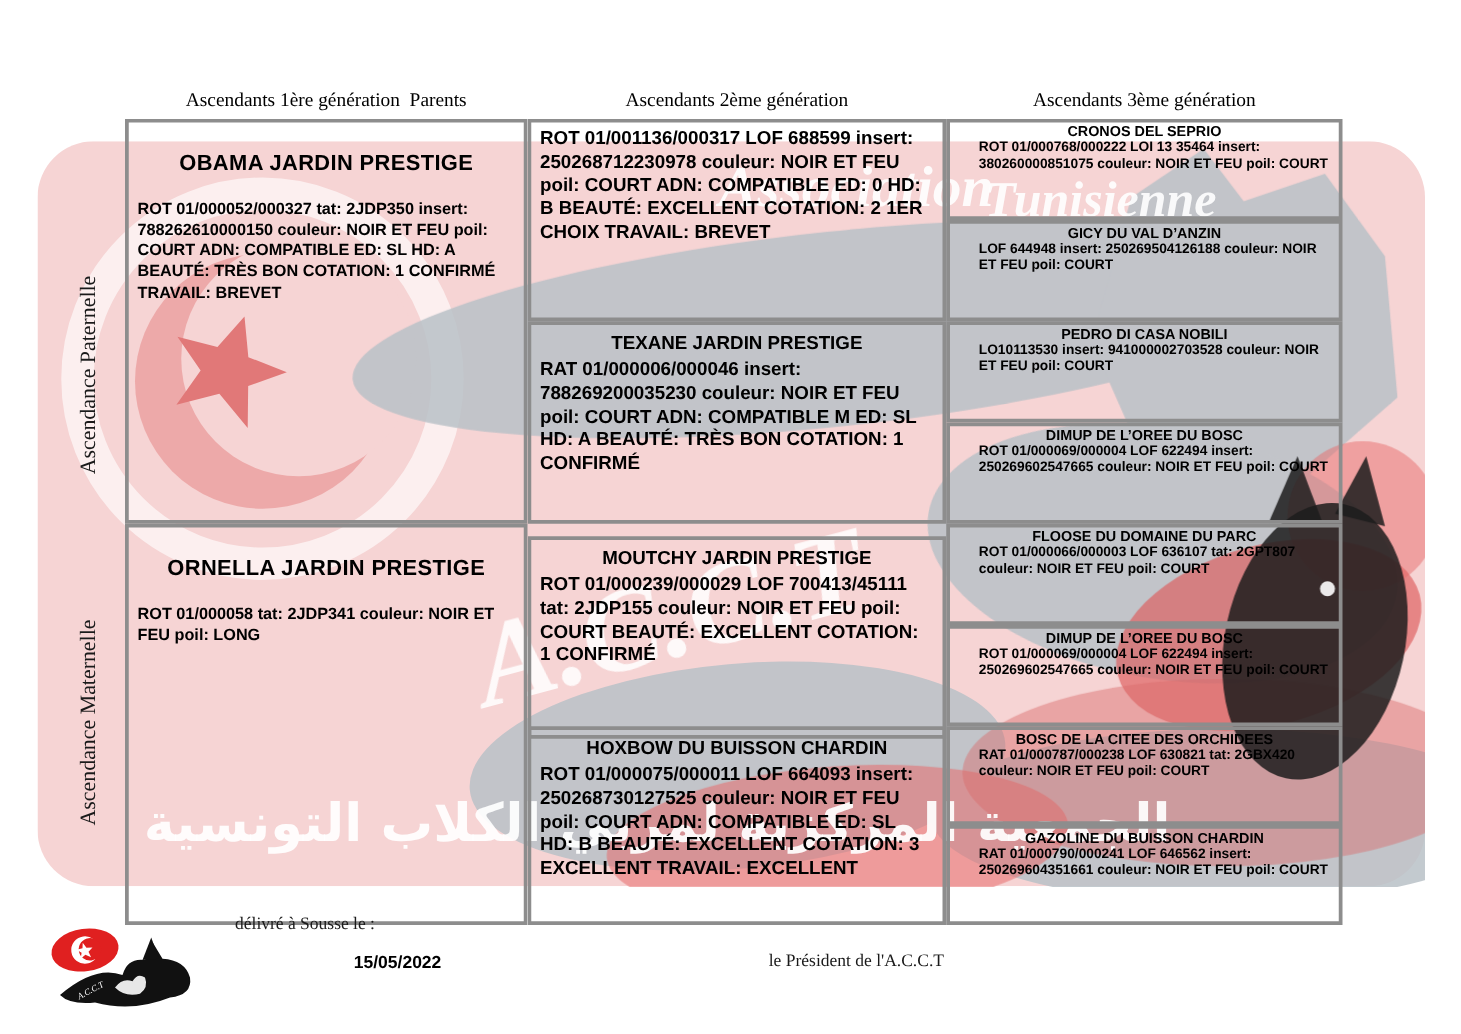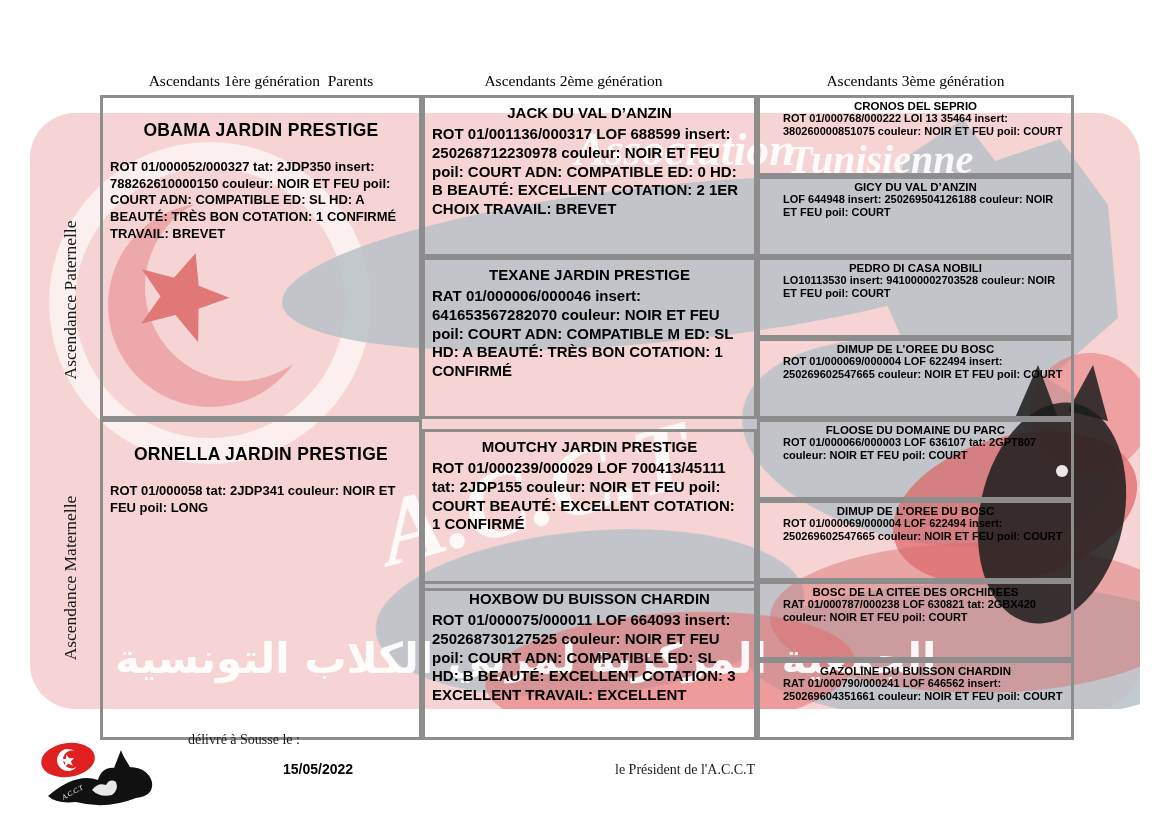--- a/index.html
+++ b/index.html
@@ -60,42 +60,41 @@
       <circle cx="1032" cy="358" r="6" fill="#ffffff" opacity="0.9"></circle>
     </g>
 
     <text x="545" y="52" font-family="Liberation Serif, serif" font-style="italic" font-weight="bold" font-size="46" fill="rgba(255,255,255,0.9)">Association</text>
     <text x="758" y="60" font-family="Liberation Serif, serif" font-style="italic" font-weight="bold" font-size="40" fill="rgba(255,255,255,0.9)">Tunisienne</text>
     <text x="350" y="420" font-family="Liberation Serif, serif" font-style="italic" font-weight="bold" font-size="95" fill="rgba(255,255,255,0.85)" transform="rotate(-15 480 400)">A.C.C.T</text>
     <text x="85" y="560" font-family="DejaVu Sans, sans-serif" font-weight="bold" font-size="42" fill="rgba(255,255,255,0.92)">الجمعية المركزية لمربي الكلاب التونسية</text>
   </svg>
 
   <div class="hdr" style="left:100px;width:322px;">Ascendants 1ère génération  Parents</div>
-  <div class="hdr" style="left:406px;width:335px;">Ascendants 2ème génération</div>
+  <div class="hdr" style="left:422px;width:335px;">Ascendants 2ème génération</div>
   <div class="hdr" style="left:757px;width:317px;">Ascendants 3ème génération</div>
 
   <div class="side-label" style="left:-78px;top:288px;">Ascendance Paternelle</div>
   <div class="side-label" style="left:-78px;top:566px;">Ascendance Maternelle</div>
 
   <div class="cell g1" style="left:100px;top:95px;width:322px;height:324px;">
     <div class="ctitle">OBAMA JARDIN PRESTIGE</div>
     <div class="cbody">ROT 01/000052/000327 tat: 2JDP350 insert: 788262610000150 couleur: NOIR ET FEU poil: COURT ADN: COMPATIBLE ED: SL HD: A BEAUTÉ: TRÈS BON COTATION: 1 CONFIRMÉ TRAVAIL: BREVET</div>
   </div>
   <div class="cell g1" style="left:100px;top:419px;width:322px;height:321px;">
     <div class="ctitle">ORNELLA JARDIN PRESTIGE</div>
     <div class="cbody">ROT 01/000058 tat: 2JDP341 couleur: NOIR ET FEU poil: LONG</div>
   </div>
 
   <div class="cell g2" style="left:422px;top:95px;width:335px;height:162px;">
-    <div class="ctitle">JACK DU VAL D’ANZIN</div>
     <div class="cbody">ROT 01/001136/000317 LOF 688599 insert: 250268712230978 couleur: NOIR ET FEU poil: COURT ADN: COMPATIBLE ED: 0 HD: B BEAUTÉ: EXCELLENT COTATION: 2 1ER CHOIX TRAVAIL: BREVET</div>
   </div>
   <div class="cell g2" style="left:422px;top:257px;width:335px;height:162px;">
     <div class="ctitle">TEXANE JARDIN PRESTIGE</div>
-    <div class="cbody">RAT 01/000006/000046 insert: 641653567282070 couleur: NOIR ET FEU poil: COURT ADN: COMPATIBLE M ED: SL HD: A BEAUTÉ: TRÈS BON COTATION: 1 CONFIRMÉ</div>
+    <div class="cbody">RAT 01/000006/000046 insert: 788269200035230 couleur: NOIR ET FEU poil: COURT ADN: COMPATIBLE M ED: SL HD: A BEAUTÉ: TRÈS BON COTATION: 1 CONFIRMÉ</div>
   </div>
   <div class="cell g2" style="left:422px;top:429px;width:335px;height:162px;">
     <div class="ctitle">MOUTCHY JARDIN PRESTIGE</div>
     <div class="cbody">ROT 01/000239/000029 LOF 700413/45111 tat: 2JDP155 couleur: NOIR ET FEU poil: COURT BEAUTÉ: EXCELLENT COTATION: 1 CONFIRMÉ</div>
   </div>
   <div class="cell g2" style="left:422px;top:581px;width:335px;height:159px;">
     <div class="ctitle">HOXBOW DU BUISSON CHARDIN</div>
     <div class="cbody">ROT 01/000075/000011 LOF 664093 insert: 250268730127525 couleur: NOIR ET FEU poil: COURT ADN: COMPATIBLE ED: SL HD: B BEAUTÉ: EXCELLENT COTATION: 3 EXCELLENT TRAVAIL: EXCELLENT</div>
   </div>
 

